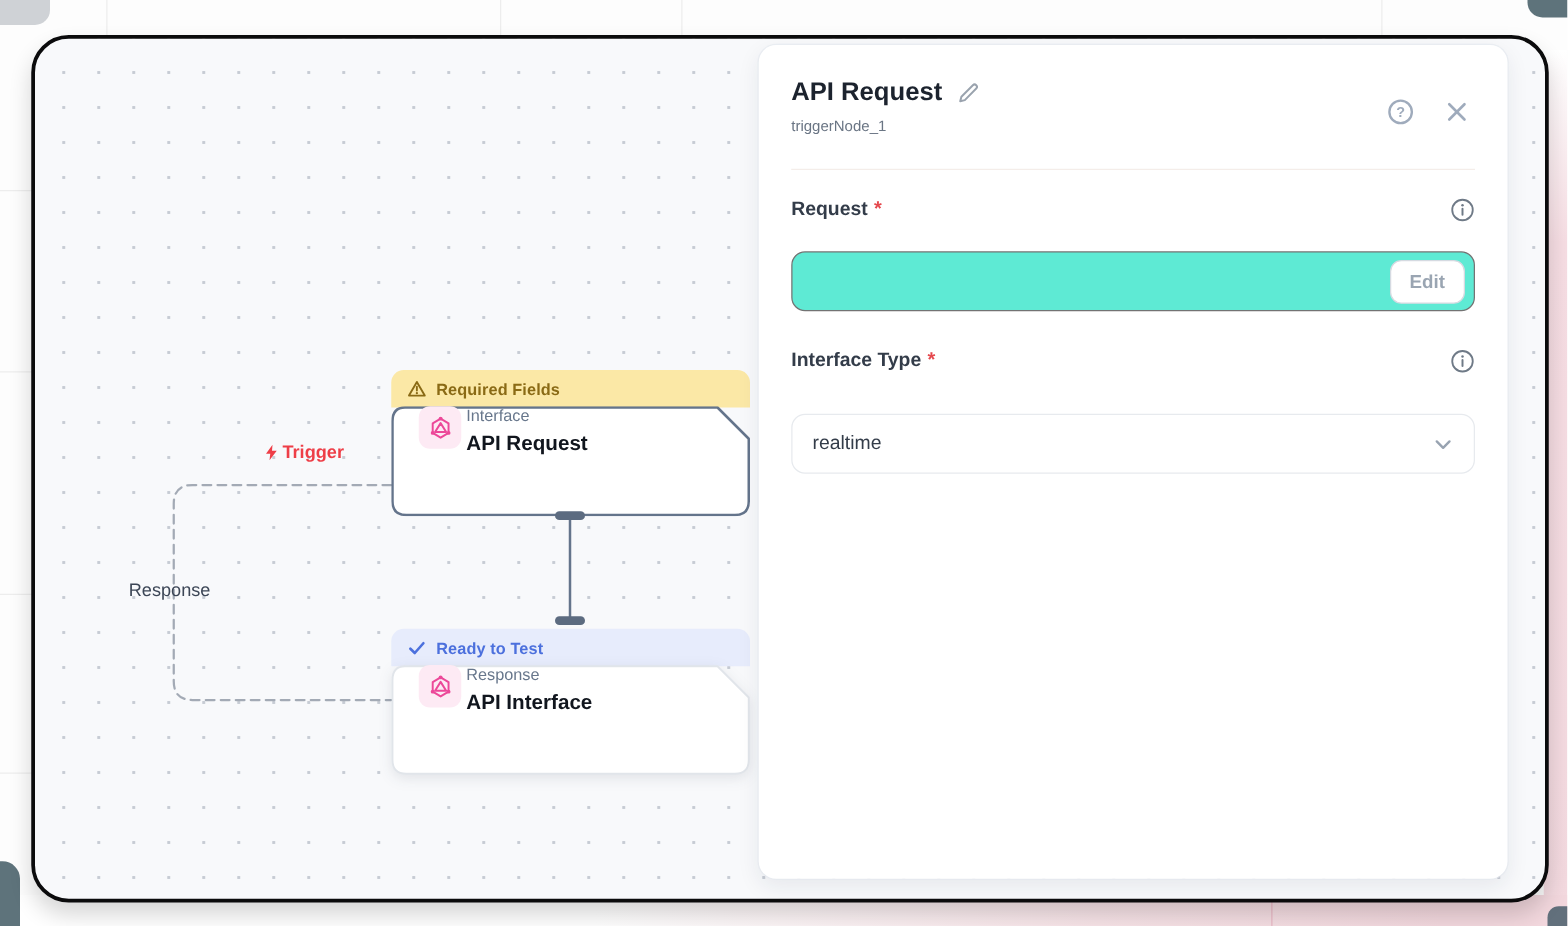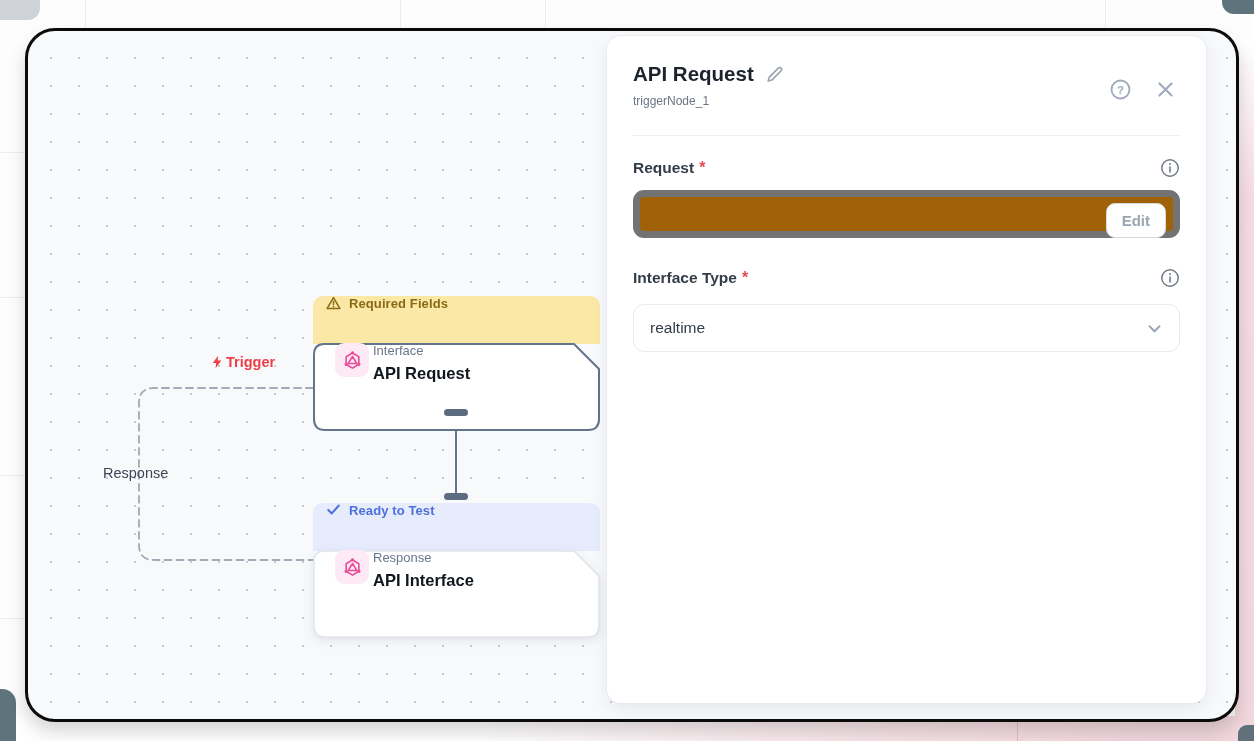--- a/index.html
+++ b/index.html
@@ -24,21 +24,21 @@
     background-image:radial-gradient(circle,#c7ccd4 1.1px,transparent 1.45px);
     background-size:28px 28px;background-position:9px 13px;}
   .edges{position:absolute;inset:0;pointer-events:none;}
   
   .trigger-label{position:absolute;left:183px;top:323px;display:flex;align-items:center;gap:3px;
     color:#ee3e47;font-size:14.5px;font-weight:600;z-index:3;}
   .response-label{position:absolute;left:75px;top:434px;font-size:14.5px;color:#3c4656;z-index:3;}
   
   .node{position:absolute;left:285px;width:287px;z-index:4;}
   .node-1{top:265px;} .node-2{top:472px;}
-  .banner{height:48px;border-radius:10px 10px 0 0;display:flex;align-items:flex-start;gap:8px;
+  .banner{height:30px;border-radius:10px 10px 0 0;display:flex;align-items:center;gap:8px;
     padding-left:13px;font-size:13px;font-weight:700;letter-spacing:.1px;}
   .banner-warn{background:#fbe8a6;color:#8a6a15;}
   .banner-ready{background:#e7ecfc;color:#4c70dd;}
   .card{position:relative;height:88px;margin-top:-1px;}
   .card-shape{position:absolute;left:0;top:0;}
   .card-shadow{filter:drop-shadow(0 3px 5px rgba(30,41,59,.10));}
   .card-content{position:absolute;left:22px;top:0;height:88px;display:flex;align-items:flex-start;gap:4px;}
   .node-icon{width:34px;height:34px;border-radius:9px;background:#fdeaf4;
     display:flex;align-items:center;justify-content:center;}
   .node-kicker{font-size:13px;color:#68778c;margin-bottom:6px;}
@@ -54,26 +54,26 @@
   .panel-title-row{display:flex;align-items:center;gap:11px;}
   .panel-title{font-size:20.5px;font-weight:700;color:#1c232e;}
   .panel-node-id{margin-top:8px;font-size:12px;color:#6a7584;}
   .panel-icons{position:absolute;top:42px;right:30px;display:flex;gap:23px;align-items:center;}
   .icon-btn{cursor:pointer;display:flex;align-items:center;justify-content:center;background:none;border:none;padding:0;}
   .panel-divider{margin-top:27px;border-top:1px solid #f4ede9;}
   .field-row{display:flex;justify-content:space-between;align-items:center;}
   .field-row-1{margin-top:22px;} .field-row-2{margin-top:30px;}
   .field-label{font-size:15.5px;font-weight:700;color:#333c49;}
   .req{color:#e5484d;margin-left:5px;font-weight:700;}
-  .schema-box{margin-top:12px;height:48px;border:7px solid #737373;border-radius:11px;position:relative;
-    box-sizing:border-box;background:#a16207;}
+  .schema-box{margin-top:23px;height:48px;border:1px solid #737373;border-radius:11px;position:relative;
+    box-sizing:border-box;background:#5eead4;}
   .edit-btn{position:absolute;right:7px;top:6px;height:35px;padding:0 15px;border:1.5px solid #d5dae1;
     border-radius:9px;background:#fff;color:#9aa5b2;font-size:15px;font-weight:600;
     display:flex;align-items:center;cursor:pointer;box-sizing:border-box;font-family:inherit;}
-  .select-box{margin-top:16px;height:48px;border:1px solid #e7eaee;border-radius:11px;display:flex;
+  .select-box{margin-top:32px;height:48px;border:1px solid #e7eaee;border-radius:11px;display:flex;
     align-items:center;justify-content:space-between;padding:0 16px;box-sizing:border-box;cursor:pointer;background:#fff;}
   .select-value{font-size:15.5px;color:#333c49;}
 </style>
 </head>
 <body>
 
 <div class="viewport">
 
   <div class="bg-vline" style="left:85px"></div>
   <div class="bg-vline" style="left:400px"></div>

